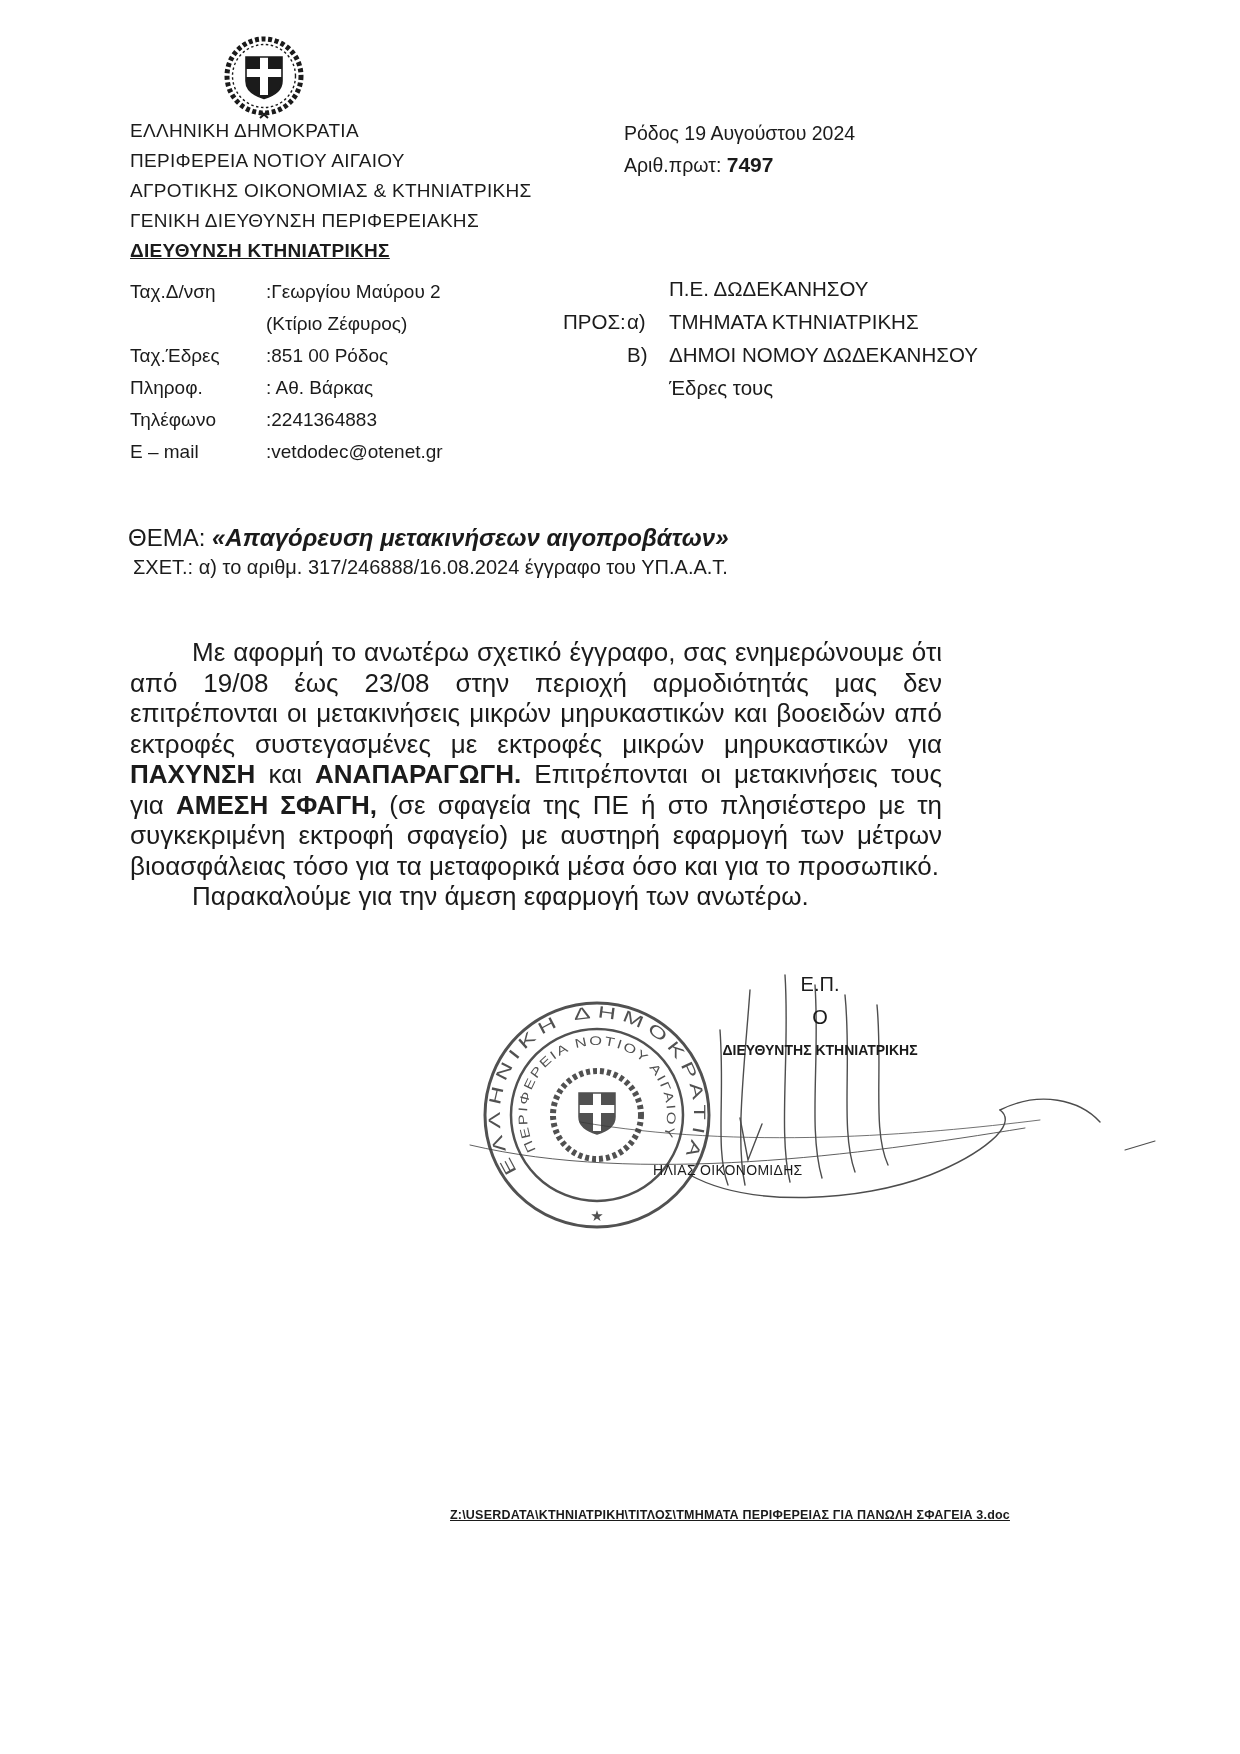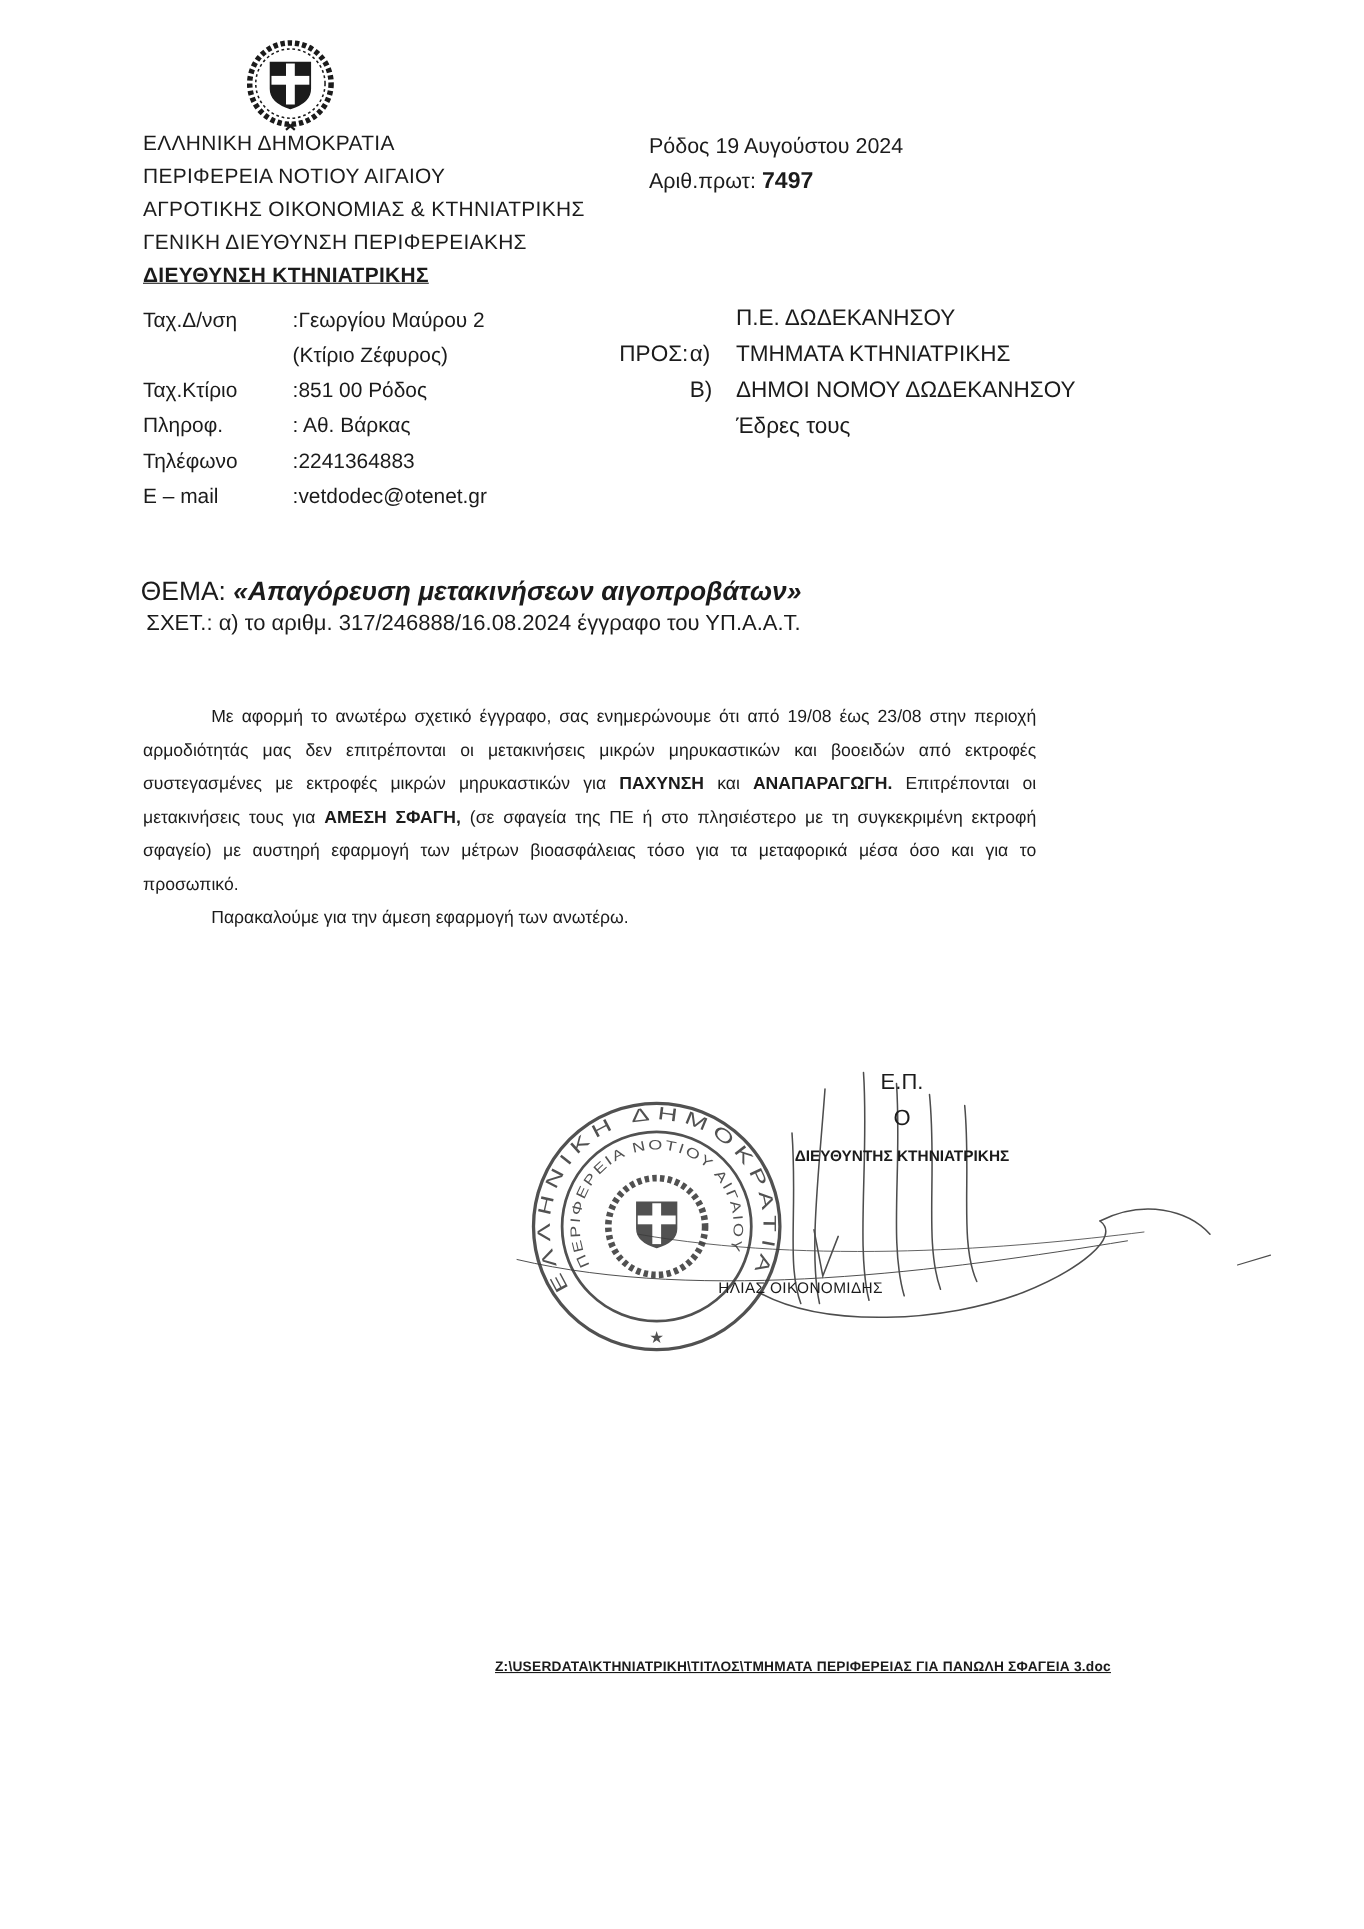--- a/index.html
+++ b/index.html
@@ -9,37 +9,37 @@
     font-family:"Liberation Sans","DejaVu Sans",sans-serif;
     color:#1b1b1b;
   }
   .abs { position:absolute; }
   .u { }
   .b { font-weight:700; }
 
   .org-block { left:130px; top:116px; font-size:19px; line-height:30px; letter-spacing:.3px; }
   .org-division { font-weight:700; text-decoration:underline; }
 
-  .date-block { left:590px; top:118px; font-size:19.5px; line-height:31px; }
+  .date-block { left:624px; top:118px; font-size:19.5px; line-height:31px; }
   .proto-num { font-weight:700; font-size:21px; }
 
   .contact-block { left:130px; top:276px; font-size:19px; line-height:32px; }
   .crow { display:flex; }
   .clabel { width:136px; flex:none; }
 
   .pros-block { left:563px; top:272px; font-size:20.5px; line-height:33px; }
   .prow { display:flex; }
   .plabel { width:64px; flex:none; }
   .pmarker { width:42px; flex:none; }
 
   .subject-block { left:128px; top:524px; font-size:24px; }
   .subject-text { font-weight:700; font-style:italic; }
   .ref-block { left:133px; top:556px; font-size:20px; }
 
-  .body-block { left:130px; top:637px; width:812px; font-size:16px; line-height:30.5px; }
+  .body-block { left:130px; top:637px; width:812px; font-size:26px; line-height:30.5px; }
   .body-block p { margin:0; text-align:justify; text-indent:62px; }
 
   .sig-block { left:650px; top:968px; width:340px; text-align:center;
                font-size:20px; line-height:33px; z-index:3; }
   .sig-title { font-size:14px;font-weight:bold; }
   .sig-name { left:653px; top:1162px; font-size:14px; letter-spacing:.3px; z-index:3; }
 
   .stamp-wrap { left:479px; top:997px; width:236px; height:236px; z-index:1; }
   .signature-wrap { left:440px; top:950px; width:730px; height:270px; z-index:2; pointer-events:none; }
 
@@ -79,21 +79,21 @@
   <div class="abs contact-block">
     <div class="crow">
       <span class="clabel">Ταχ.Δ/νση</span>
       <span>:Γεωργίου Μαύρου 2</span>
     </div>
     <div class="crow">
       <span class="clabel"></span>
       <span>(Κτίριο Ζέφυρος)</span>
     </div>
     <div class="crow">
-      <span class="clabel">Ταχ.Κτίριο</span>
+      <span class="clabel">Ταχ.Έδρες</span>
       <span>:851 00 Ρόδος</span>
     </div>
     <div class="crow">
       <span class="clabel">Πληροφ.</span>
       <span>: Αθ. Βάρκας</span>
     </div>
     <div class="crow">
       <span class="clabel">Τηλέφωνο</span>
       <span>:2241364883</span>
     </div>

